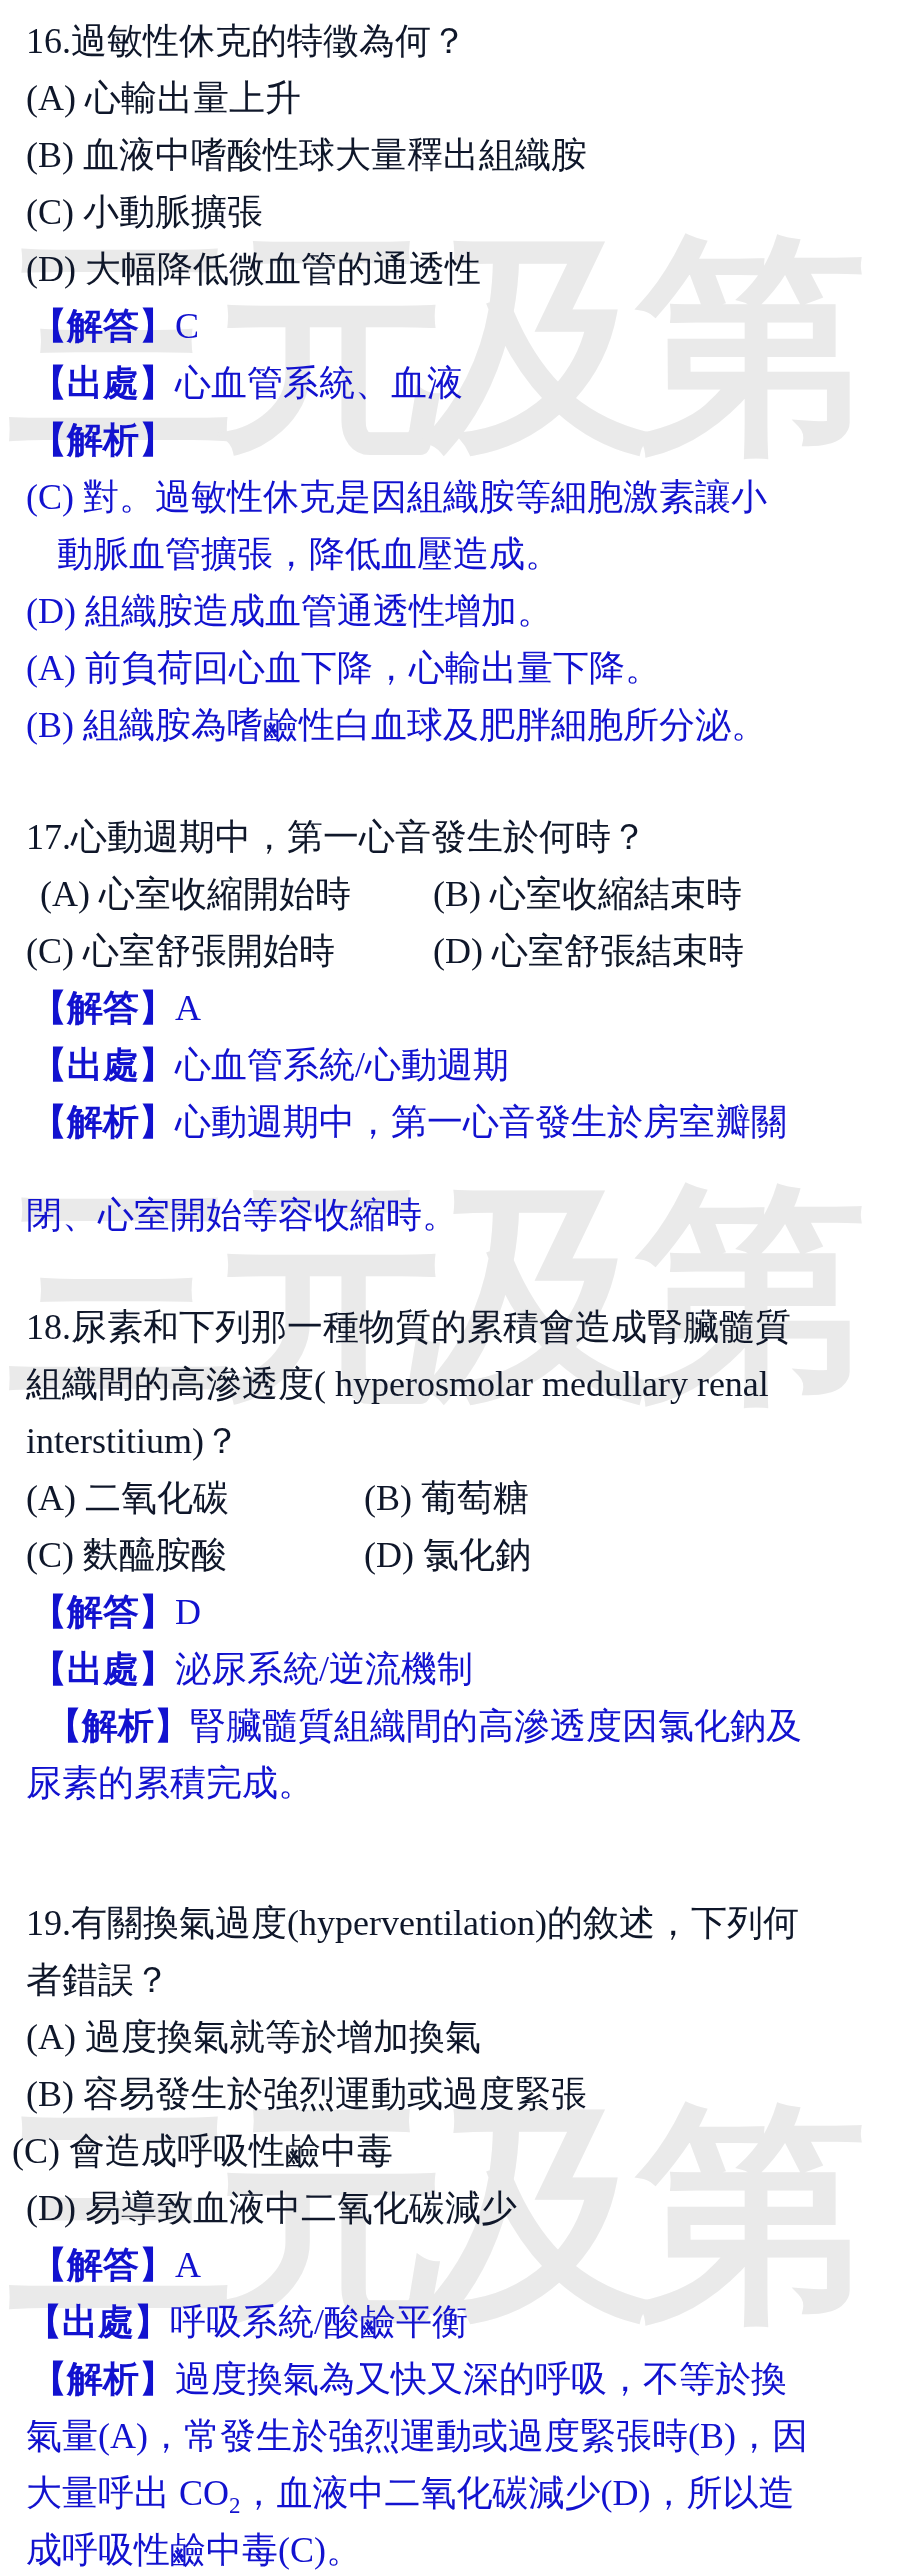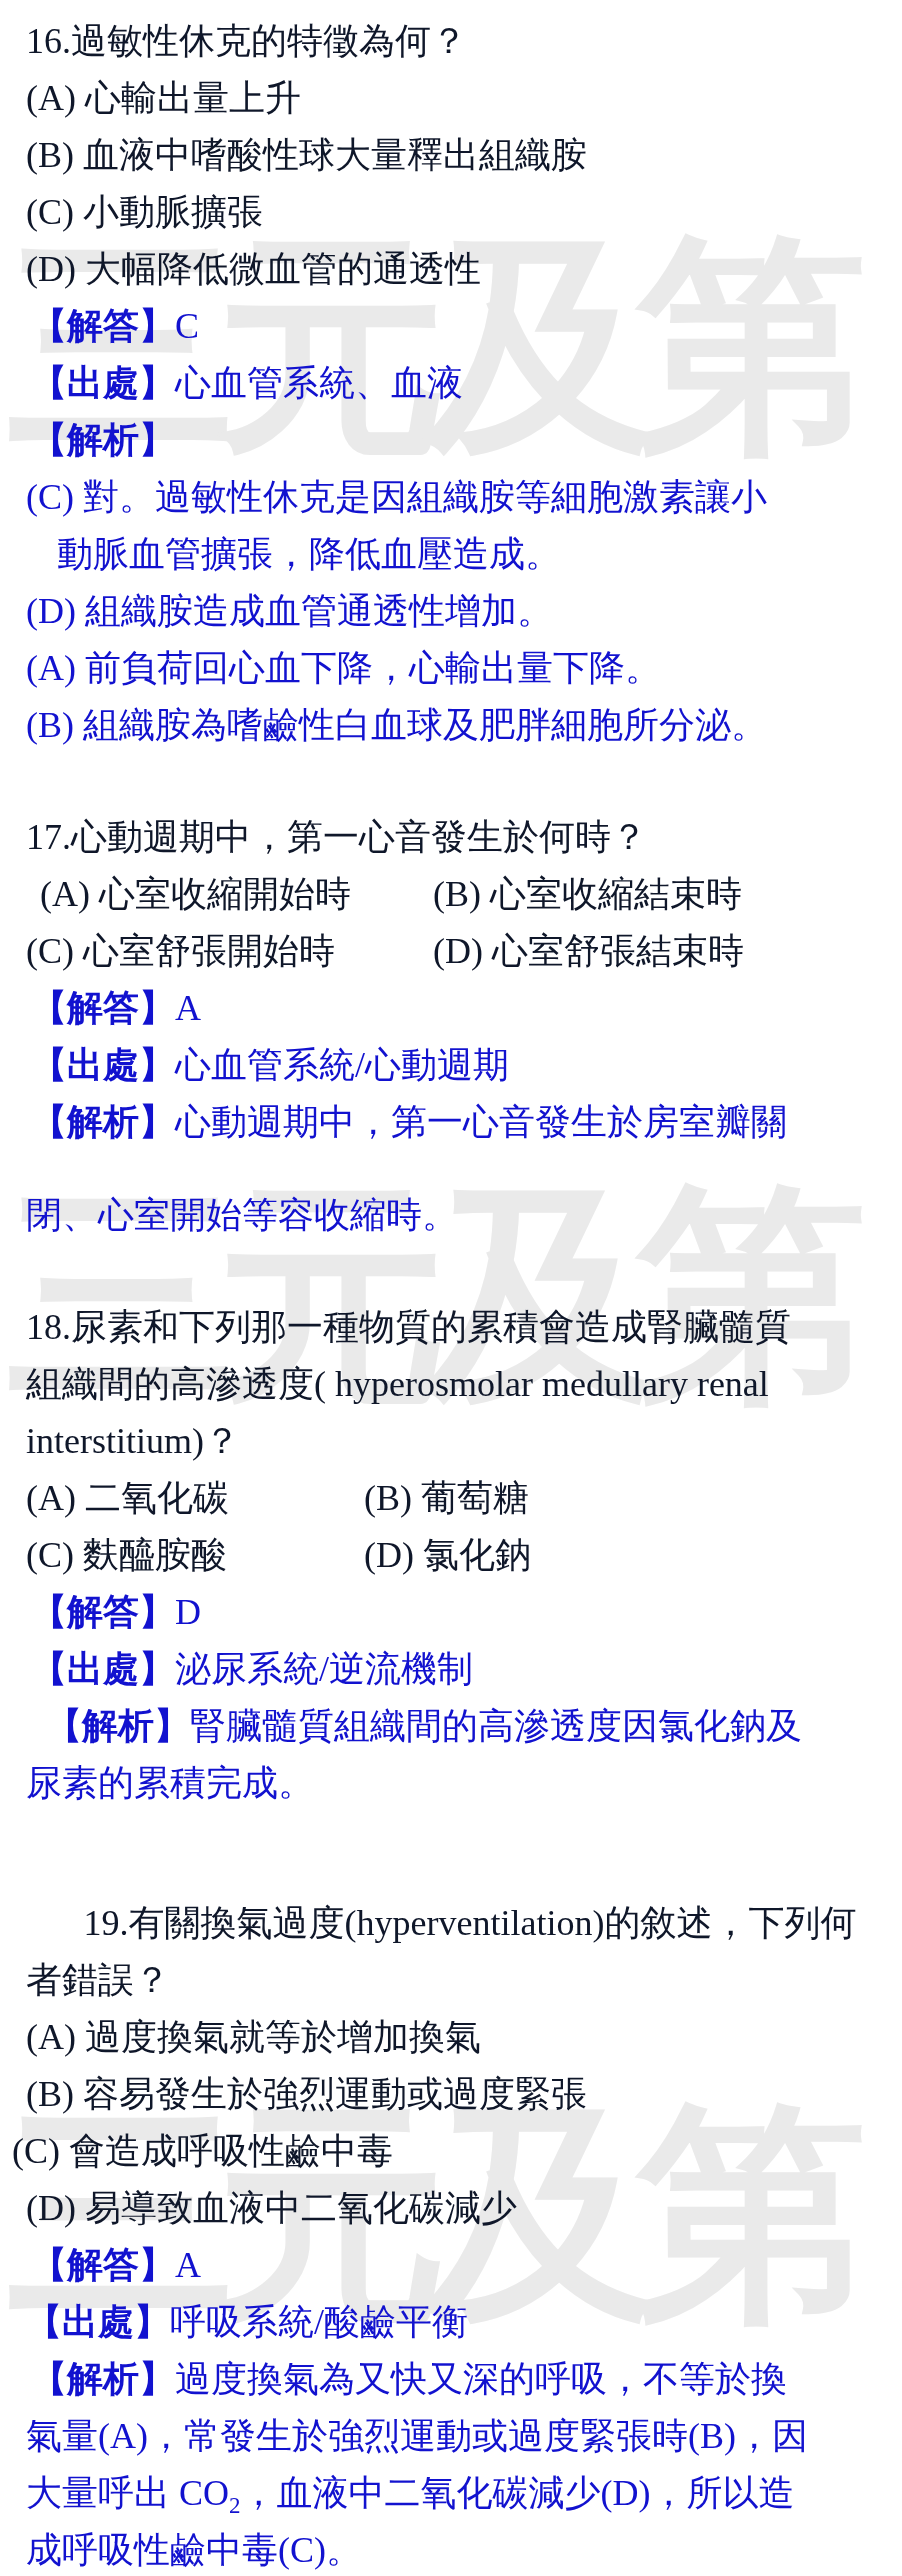--- a/index.html
+++ b/index.html
@@ -96,21 +96,21 @@
         <div class="line black cols">
           <span class="col" style="left: 26px;">(C) 麩醯胺酸</span>
           <span class="col" style="left: 364px;">(D) 氯化鈉</span>
         </div>
         <div class="line blue" style="padding-left: 31px;"><span class="bold">【解答】</span><span>D</span></div>
         <div class="line blue" style="padding-left: 31px;"><span class="bold">【出處】</span><span>泌尿系統/逆流機制</span></div>
         <div class="line blue" style="padding-left: 46px;"><span class="bold">【解析】</span><span>腎臟髓質組織間的高滲透度因氯化鈉及</span></div>
         <div class="line blue" style="padding-left: 26px;"><span>尿素的累積完成。</span></div>
       </div>
       <div class="question-block" style="margin-top: 83px;">
-        <div class="line black" style="padding-left: 37px; text-align: center;"><span>19.有關換氣過度(hyperventilation)的敘述，下列何</span></div>
+        <div class="line black" style="padding-left: 26px;"><span>19.有關換氣過度(hyperventilation)的敘述，下列何</span></div>
         <div class="line black" style="padding-left: 26px;"><span>者錯誤？</span></div>
         <div class="line black" style="padding-left: 26px;"><span>(A) 過度換氣就等於增加換氣</span></div>
         <div class="line black" style="padding-left: 26px;"><span>(B) 容易發生於強烈運動或過度緊張</span></div>
         <div class="line black" style="padding-left: 12px;"><span>(C) 會造成呼吸性鹼中毒</span></div>
         <div class="line black" style="padding-left: 26px;"><span>(D) 易導致血液中二氧化碳減少</span></div>
         <div class="line blue" style="padding-left: 31px;"><span class="bold">【解答】</span><span>A</span></div>
         <div class="line blue" style=""><span class="bold">【出處】</span><span>呼吸系統/酸鹼平衡</span></div>
         <div class="line blue" style="padding-left: 31px;"><span class="bold">【解析】</span><span>過度換氣為又快又深的呼吸，不等於換</span></div>
         <div class="line blue" style="padding-left: 26px;"><span>氣量(A)，常發生於強烈運動或過度緊張時(B)，因</span></div>
         <div class="line blue" style="padding-left: 26px;"><span>大量呼出 CO</span><sub>2</sub><span>，血液中二氧化碳減少(D)，所以造</span></div>

